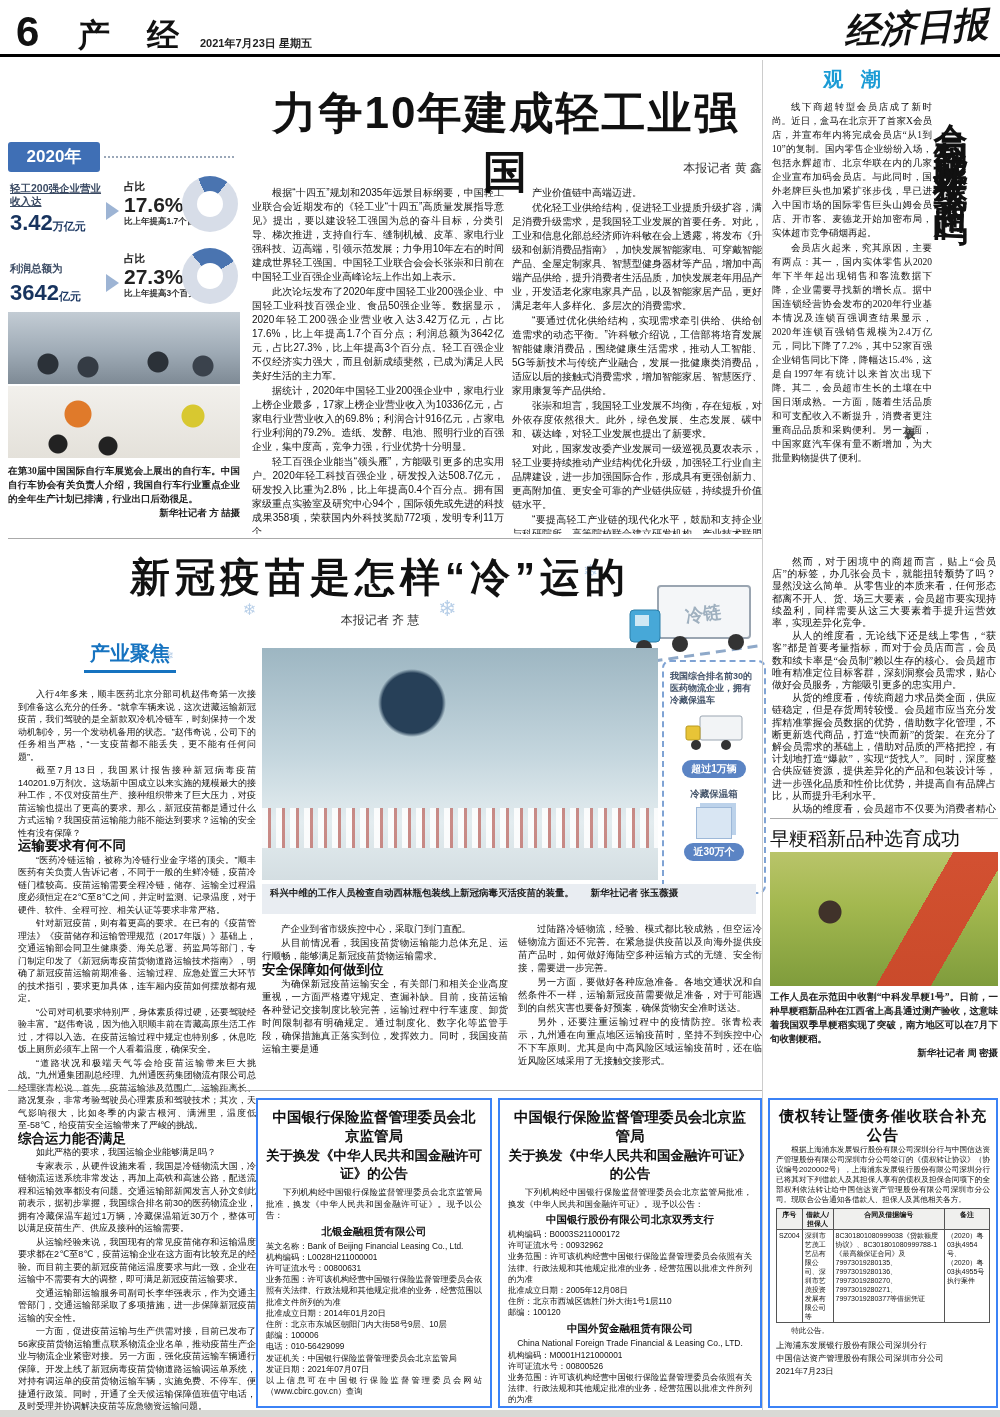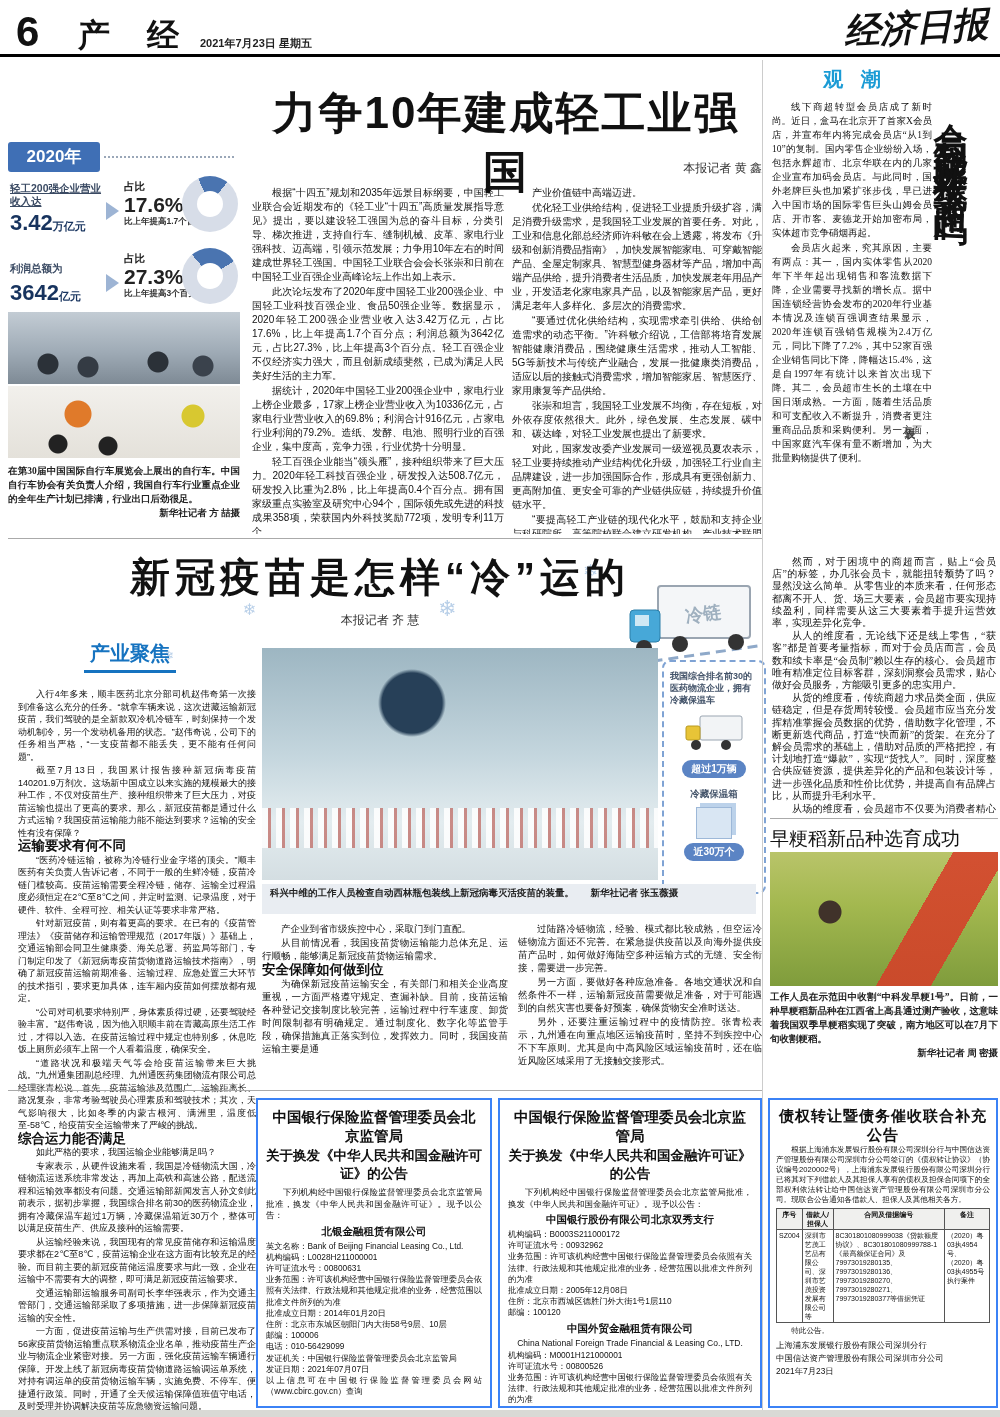--- a/index.html
+++ b/index.html
@@ -136,21 +136,21 @@
   <div class="abs" id="hdr-date">2021年7月23日 星期五</div>
   <div class="abs" id="masthead">经济日报</div>
   <div class="abs" id="hdr-rule"></div>
 
   <div class="abs" id="a1-headline">力争10年建成轻工业强国</div>
   <div class="abs" id="a1-byline">本报记者 黄 鑫</div>
   <div class="abs bodytext" id="a1-col1">
       <p>根据“十四五”规划和2035年远景目标纲要，中国轻工业联合会近期发布的《轻工业“十四五”高质量发展指导意见》提出，要以建设轻工强国为总的奋斗目标，分类引导、梯次推进，支持自行车、缝制机械、皮革、家电行业强科技、迈高端，引领示范发展；力争用10年左右的时间建成世界轻工强国。中国轻工业联合会会长张崇和日前在中国轻工业百强企业高峰论坛上作出如上表示。</p>
       <p>此次论坛发布了2020年度中国轻工业200强企业、中国轻工业科技百强企业、食品50强企业等。数据显示，2020年轻工200强企业营业收入达3.42万亿元，占比17.6%，比上年提高1.7个百分点；利润总额为3642亿元，占比27.3%，比上年提高3个百分点。轻工百强企业不仅经济实力强大，而且创新成绩斐然，已成为满足人民美好生活的主力军。</p>
       <p>据统计，2020年中国轻工业200强企业中，家电行业上榜企业最多，17家上榜企业营业收入为10336亿元，占家电行业营业收入的69.8%；利润合计916亿元，占家电行业利润的79.2%。造纸、发酵、电池、照明行业的百强企业，集中度高，竞争力强，行业优势十分明显。</p>
-      <p>轻工百强企业能当“领头雁”，接种组织带来了巨大压力。2020年轻工科技百强企业，研发投入达508.7亿元，研发投入比重为2.8%，比上年提高0.4个百分点。拥有国家级重点实验室及研究中心94个，国际领先或先进的科技成果358项，荣获国内外科技奖励772项，发明专利11万个。</p>
+      <p>轻工百强企业能当“领头雁”，方能吸引更多的忠实用户。2020年轻工科技百强企业，研发投入达508.7亿元，研发投入比重为2.8%，比上年提高0.4个百分点。拥有国家级重点实验室及研究中心94个，国际领先或先进的科技成果358项，荣获国内外科技奖励772项，发明专利11万个。</p>
     </div>
   <div class="abs bodytext" id="a1-col2">
       <p>产业价值链中高端迈进。</p>
       <p>优化轻工业供给结构，促进轻工业提质升级扩容，满足消费升级需求，是我国轻工业发展的首要任务。对此，工业和信息化部总经济师许科敏在会上透露，将发布《升级和创新消费品指南》，加快发展智能家电、可穿戴智能产品、全屋定制家具、智慧型健身器材等产品，增加中高端产品供给，提升消费者生活品质，加快发展老年用品产业，开发适老化家电家具产品，以及智能家居产品，更好满足老年人多样化、多层次的消费需求。</p>
       <p>“要通过优化供给结构，实现需求牵引供给、供给创造需求的动态平衡。”许科敏介绍说，工信部将培育发展智能健康消费品，围绕健康生活需求，推动人工智能、5G等新技术与传统产业融合，发展一批健康类消费品，适应以后的接触式消费需求，增加智能家居、智慧医疗、家用康复等产品供给。</p>
       <p>张崇和坦言，我国轻工业发展不均衡，存在短板，对外依存度依然很大。此外，绿色发展、生态发展、碳中和、碳达峰，对轻工业发展也提出了新要求。</p>
       <p>对此，国家发改委产业发展司一级巡视员夏农表示，轻工业要持续推动产业结构优化升级，加强轻工行业自主品牌建设，进一步加强国际合作，形成具有更强创新力、更高附加值、更安全可靠的产业链供应链，持续提升价值链水平。</p>
       <p>“要提高轻工产业链的现代化水平，鼓励和支持企业与科研院所、高等院校联合建立研发机构、产业技术联盟等技术创新组织，协同解决短板问题。”许科敏说。</p>
     </div>
 

